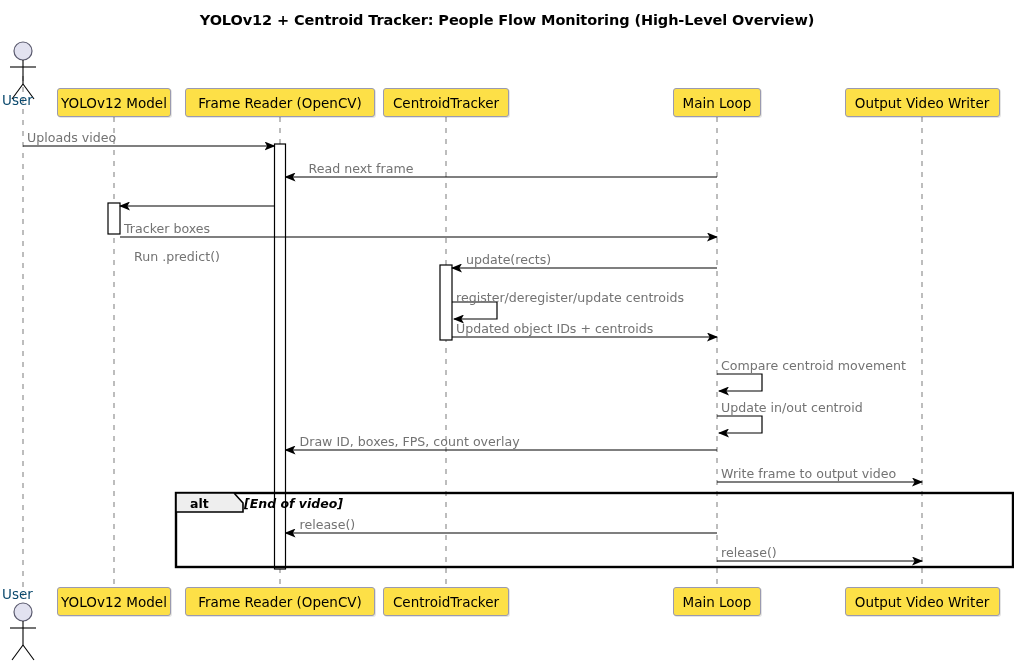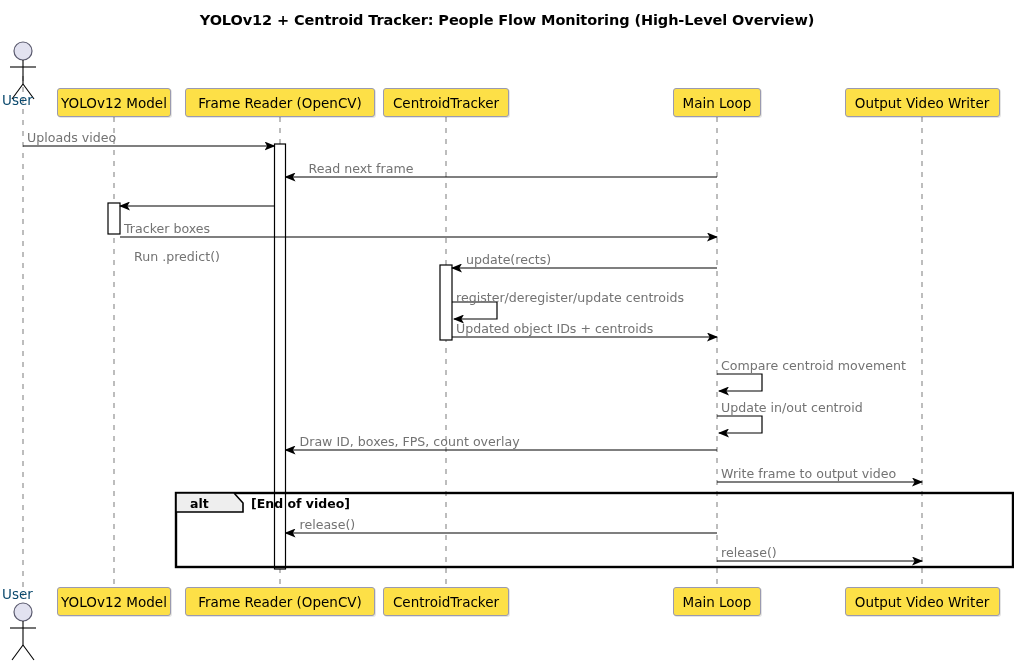--- a/index.html
+++ b/index.html
@@ -165,16 +165,16 @@
       <div class="msg-label" style="top: 252px; left: 466px;">update(rects)</div>
       <div class="msg-label" style="left: 456px; top: 290px;">register/deregister/update centroids</div>
       <div class="msg-label" style="top: 321px; left: 456px; text-align: center;">Updated object IDs + centroids</div>
       <div class="msg-label" style="left: 721px; top: 358px;">Compare centroid movement</div>
       <div class="msg-label" style="left: 721px; top: 400px;">Update in/out centroid</div>
       <div class="msg-label" style="top: 434px; left: 299.5px;">Draw ID, boxes, FPS, count overlay</div>
       <div class="msg-label" style="top: 466px; left: 721px;">Write frame to output video</div>
       <div class="msg-label" style="top: 517px; left: 299.5px;">release()</div>
       <div class="msg-label" style="top: 545px; left: 721px;">release()</div>
       <div class="alt-label" style="left: 190px; top: 496px; text-align: right;">alt</div>
-      <div class="alt-cond" style="left: 251px; top: 496px;">[End of video]</div>
+      <div class="alt-cond" style="left: 244px; top: 496px; font-style: italic;">[End of video]</div>
     </div>
 
 </div>
 
 </body></html>

